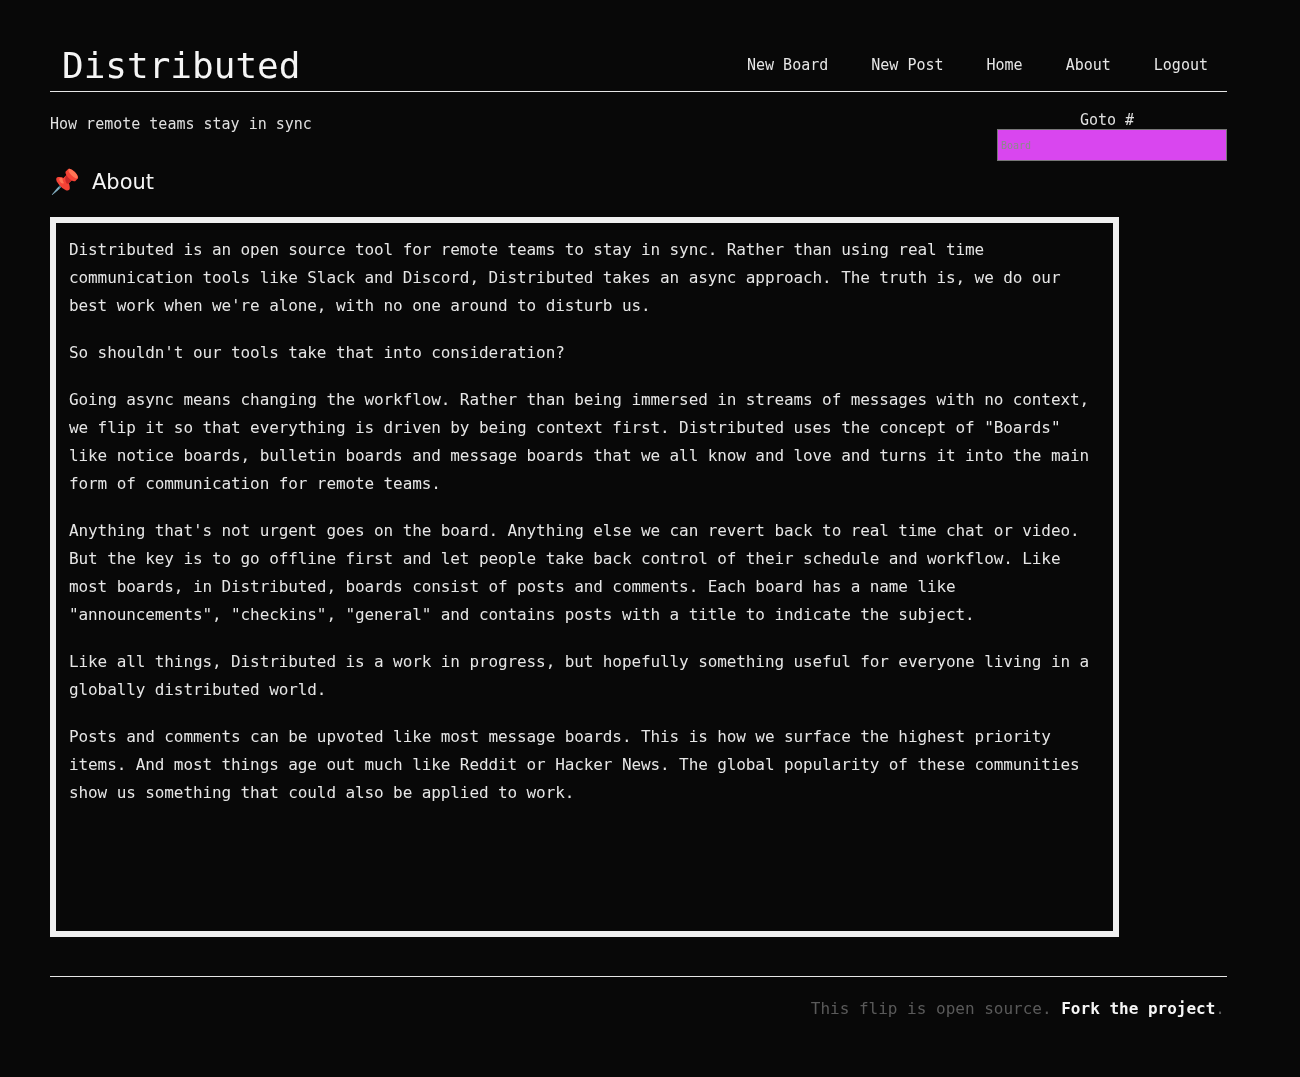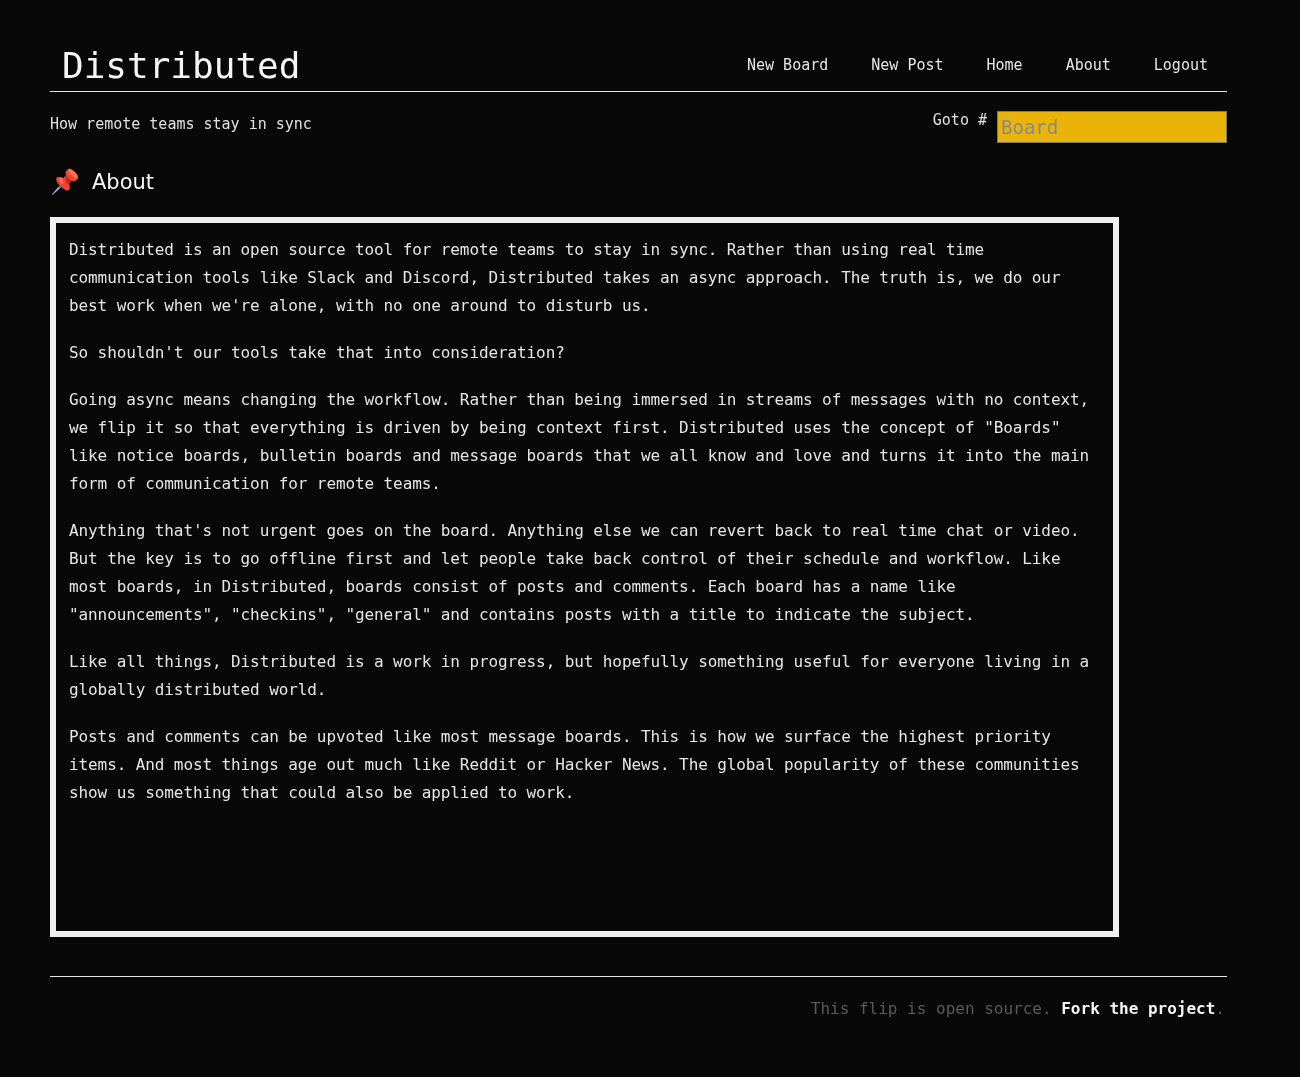--- a/index.html
+++ b/index.html
@@ -56,34 +56,36 @@
     left: 0;
     top: 23px;
     font-size: 15px;
     color: #e0e0e0;
   }
   .goto {
     position: absolute;
     right: 0;
     top: 19px;
     display: flex;
+    align-items: center;
+    flex-direction: column;
   }
   .goto-label {
     font-size: 15px;
     color: #e0e0e0;
     margin-right: 10px;
   }
   .goto input {
     width: 222px;
     height: 30px;
     border: 1px solid #777;
-    background: #eab308;
+    background: #d946ef;
     color: #222;
     font-family: "DejaVu Sans Mono", "Liberation Mono", monospace;
-    font-size: 19px;
+    font-size: 10px;
     padding: 0 3px;
     box-sizing: content-box;
     outline: none;
   }
   .goto input::placeholder { color: #8a8a8a; }
   .page-heading {
     position: absolute;
     left: 0;
     top: 167px;
     display: flex;

